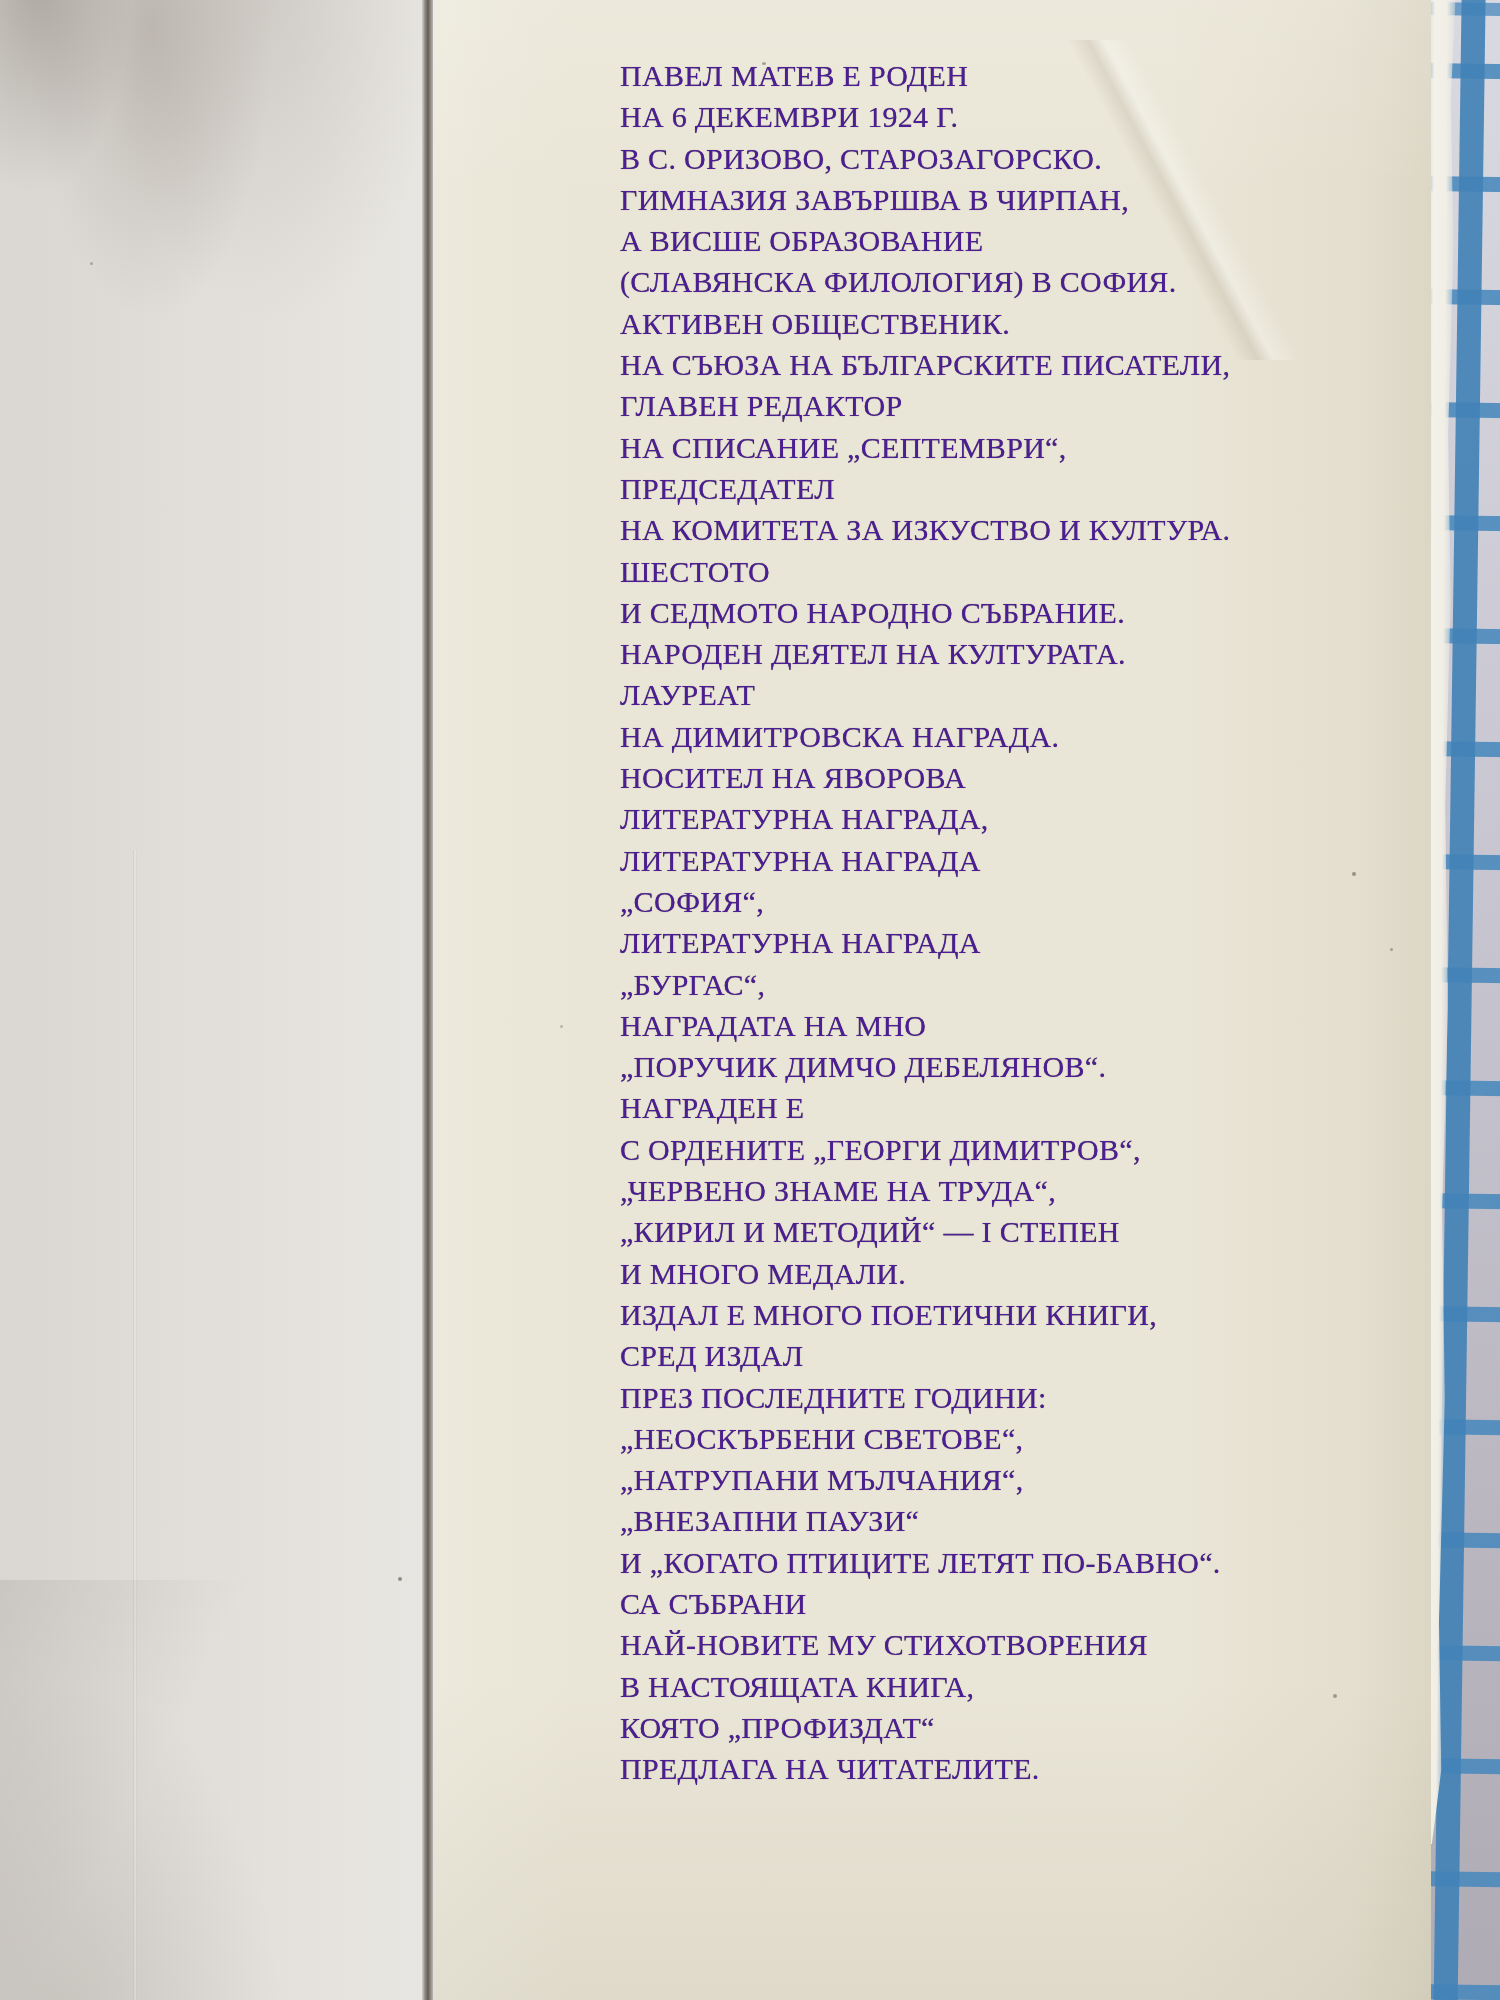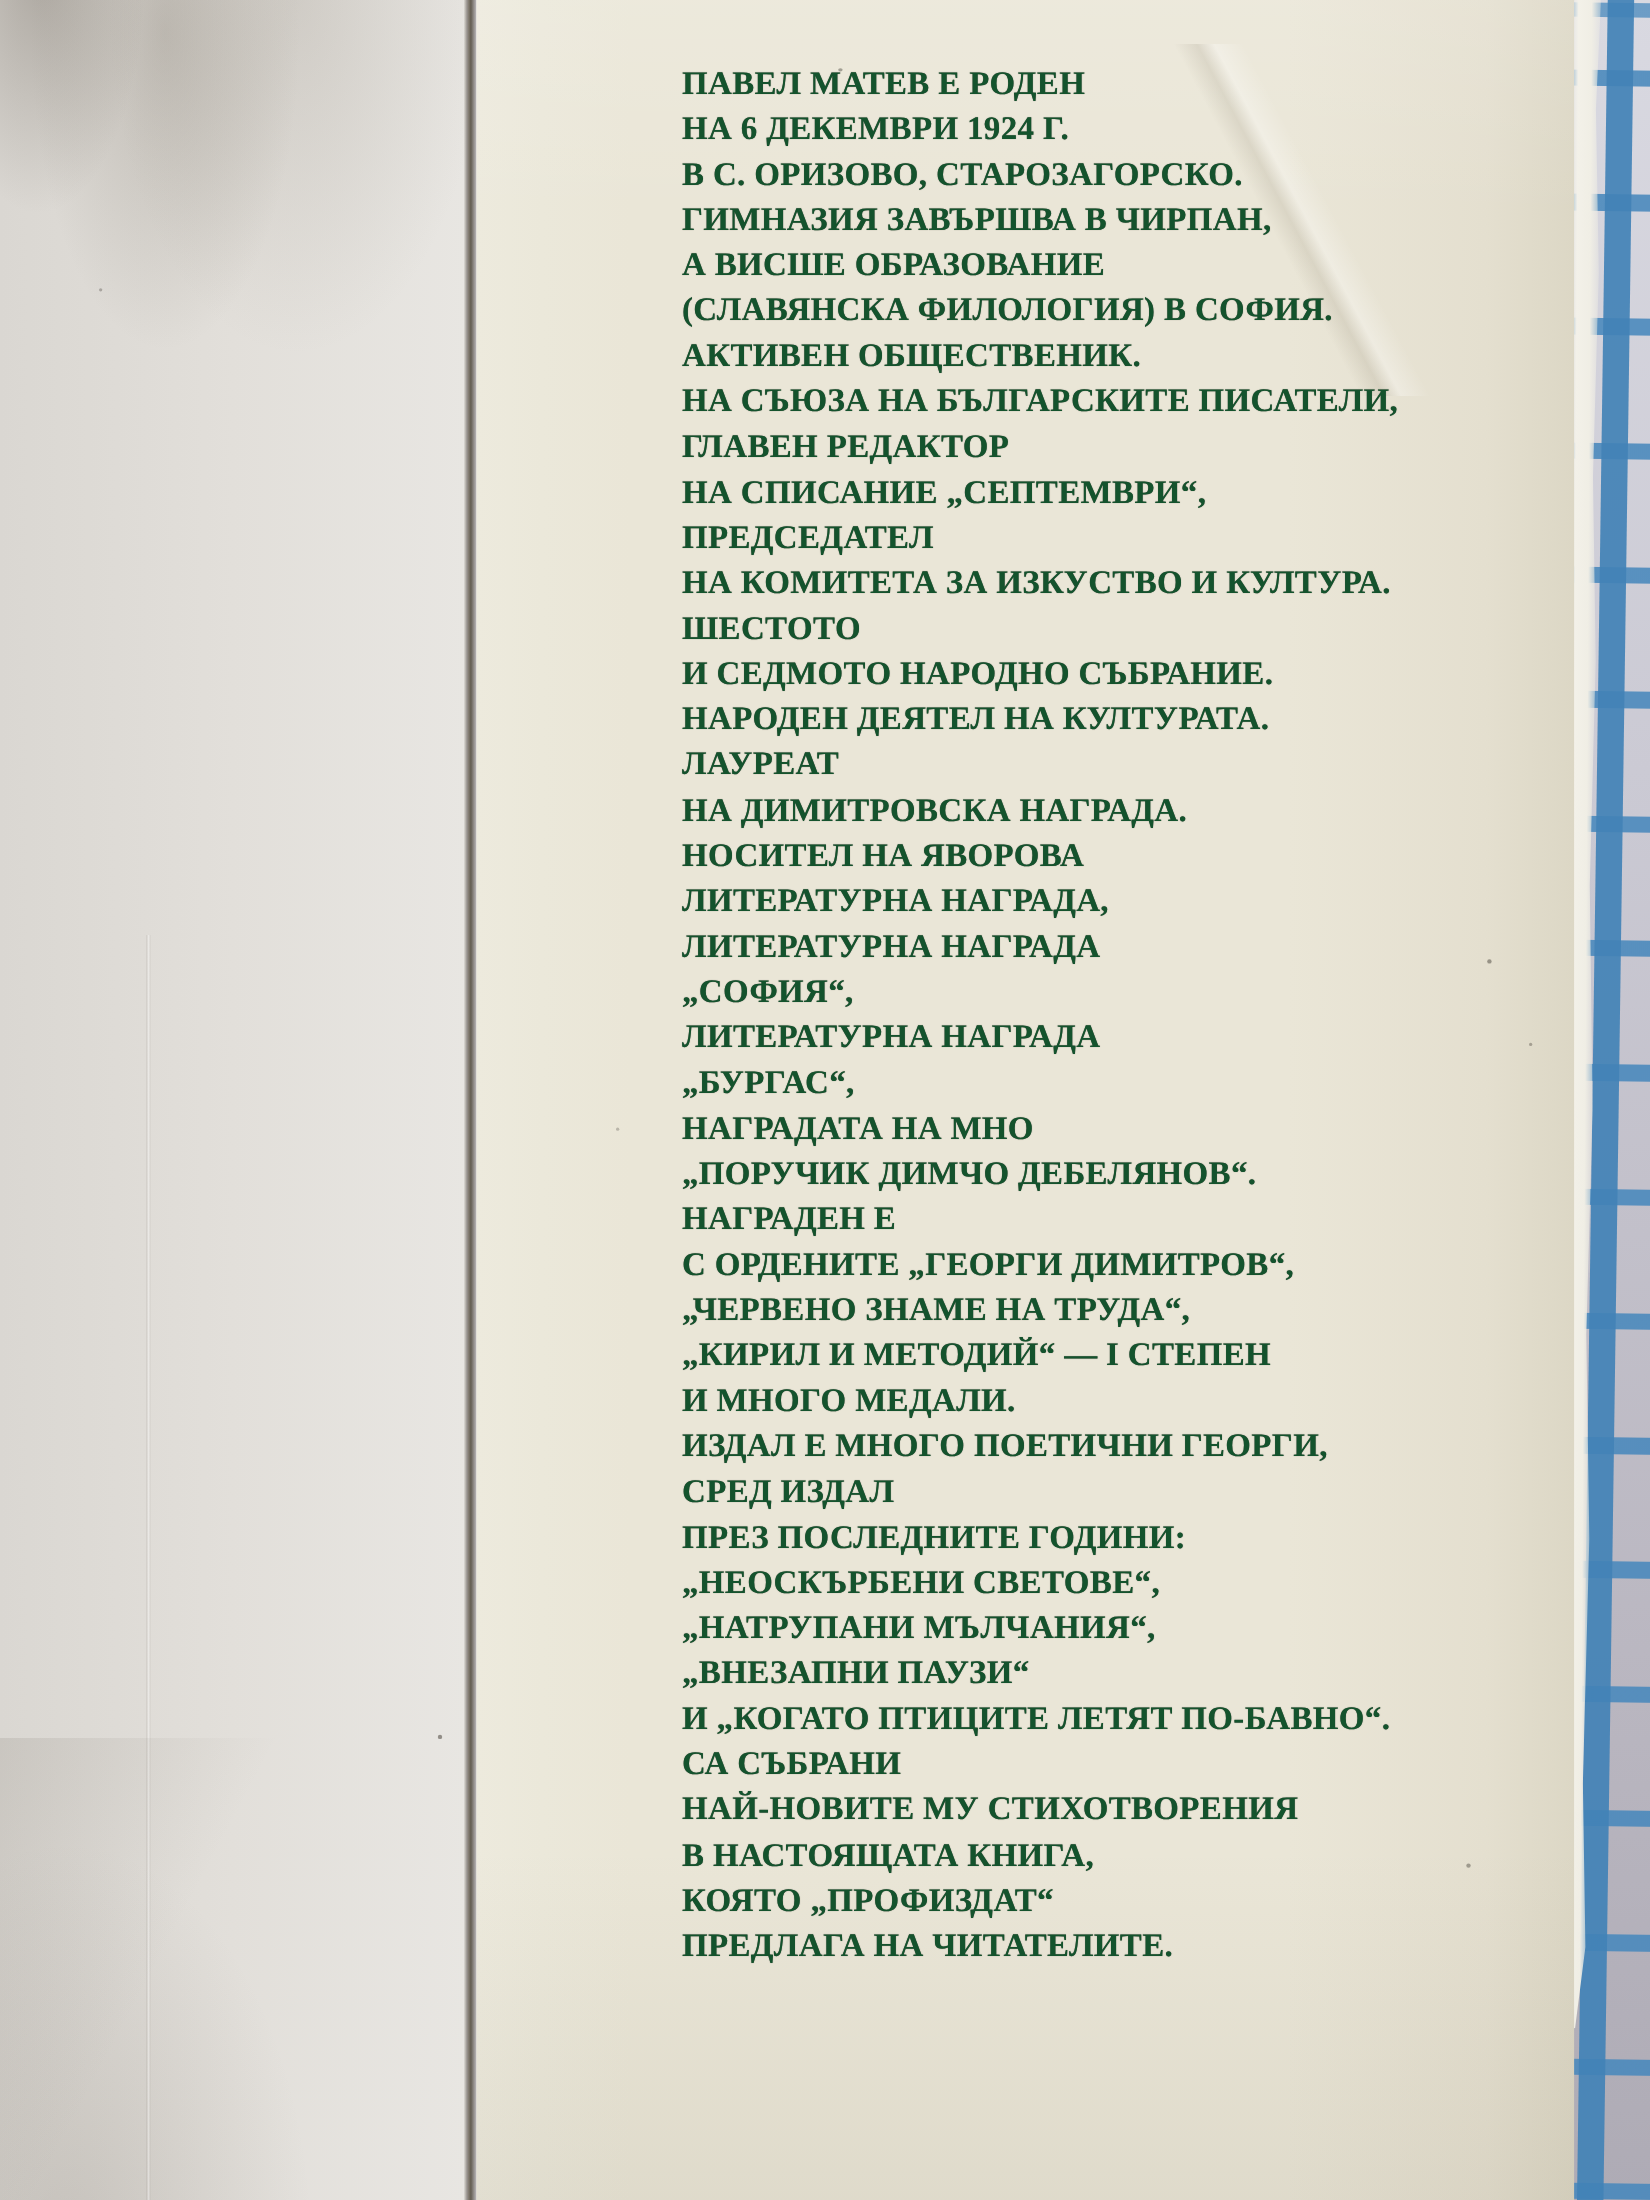--- a/index.html
+++ b/index.html
@@ -75,22 +75,22 @@
       linear-gradient(to right,#edeadd 0%,#ebe8da 6%,#eae6d7 14%,#eae6d7 74%,#e4dfcf 92%,#dcd7c5 100%);
   }
   .cream-page .crease{
     position:absolute;left:560px;top:40px;width:360px;height:320px;
     background:linear-gradient(62deg, transparent 46%, rgba(120,110,88,.14) 50%, rgba(255,255,255,.30) 53%, transparent 58%);
   }
 
   
   .bio{
     position:absolute;left:620px;top:55px;width:810px;
-    font-weight:bold;font-size:30px;line-height:41.3px;letter-spacing:.3px;
-    color:#14532d;text-shadow:0 0 .7px rgba(62,60,52,.85);
+    font-weight:normal;font-size:30px;line-height:41.3px;letter-spacing:.3px;
+    color:#4c1d95;text-shadow:0 0 .7px rgba(62,60,52,.85);
     white-space:nowrap;
   }
   .bio .line{height:41.3px;}
 
   
   .speck{position:absolute;border-radius:50%;background:#4a463e;}
 </style>
 </head>
 <body>
 
@@ -135,21 +135,21 @@
   <div class="line">„СОФИЯ“,</div>
   <div class="line">ЛИТЕРАТУРНА НАГРАДА</div>
   <div class="line">„БУРГАС“,</div>
   <div class="line">НАГРАДАТА НА МНО</div>
   <div class="line">„ПОРУЧИК ДИМЧО ДЕБЕЛЯНОВ“.</div>
   <div class="line">НАГРАДЕН Е</div>
   <div class="line">С ОРДЕНИТЕ „ГЕОРГИ ДИМИТРОВ“,</div>
   <div class="line">„ЧЕРВЕНО ЗНАМЕ НА ТРУДА“,</div>
   <div class="line">„КИРИЛ И МЕТОДИЙ“ — I СТЕПЕН</div>
   <div class="line">И МНОГО МЕДАЛИ.</div>
-  <div class="line">ИЗДАЛ Е МНОГО ПОЕТИЧНИ ГЕОРГИ,</div>
+  <div class="line">ИЗДАЛ Е МНОГО ПОЕТИЧНИ КНИГИ,</div>
   <div class="line">СРЕД ИЗДАЛ</div>
   <div class="line">ПРЕЗ ПОСЛЕДНИТЕ ГОДИНИ:</div>
   <div class="line">„НЕОСКЪРБЕНИ СВЕТОВЕ“,</div>
   <div class="line">„НАТРУПАНИ МЪЛЧАНИЯ“,</div>
   <div class="line">„ВНЕЗАПНИ ПАУЗИ“</div>
   <div class="line">И „КОГАТО ПТИЦИТЕ ЛЕТЯТ ПО-БАВНО“.</div>
   <div class="line">СА СЪБРАНИ</div>
   <div class="line">НАЙ-НОВИТЕ МУ СТИХОТВОРЕНИЯ</div>
   <div class="line">В НАСТОЯЩАТА КНИГА,</div>
   <div class="line">КОЯТО „ПРОФИЗДАТ“</div>

